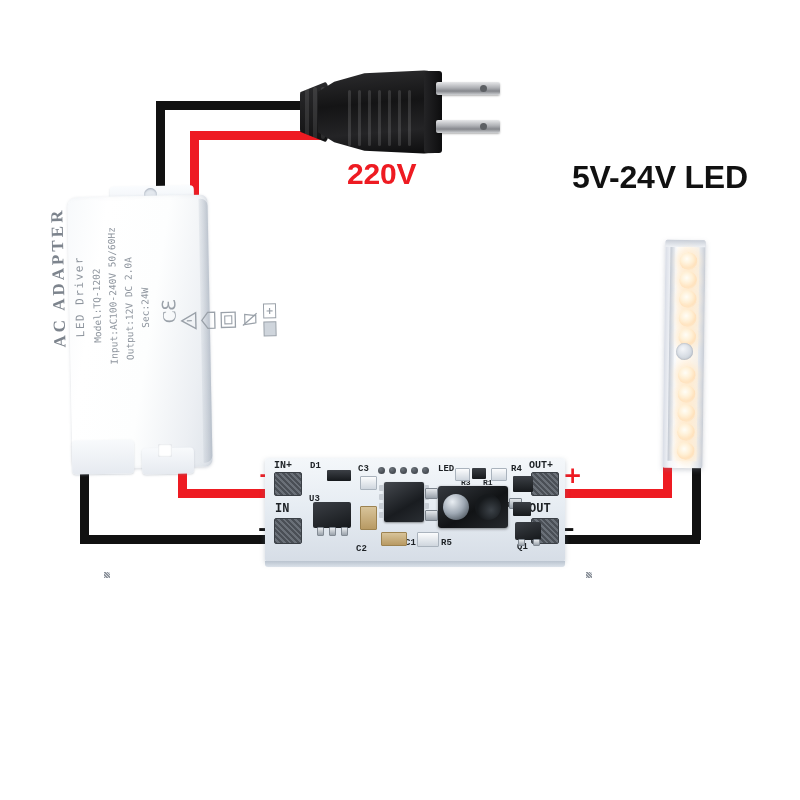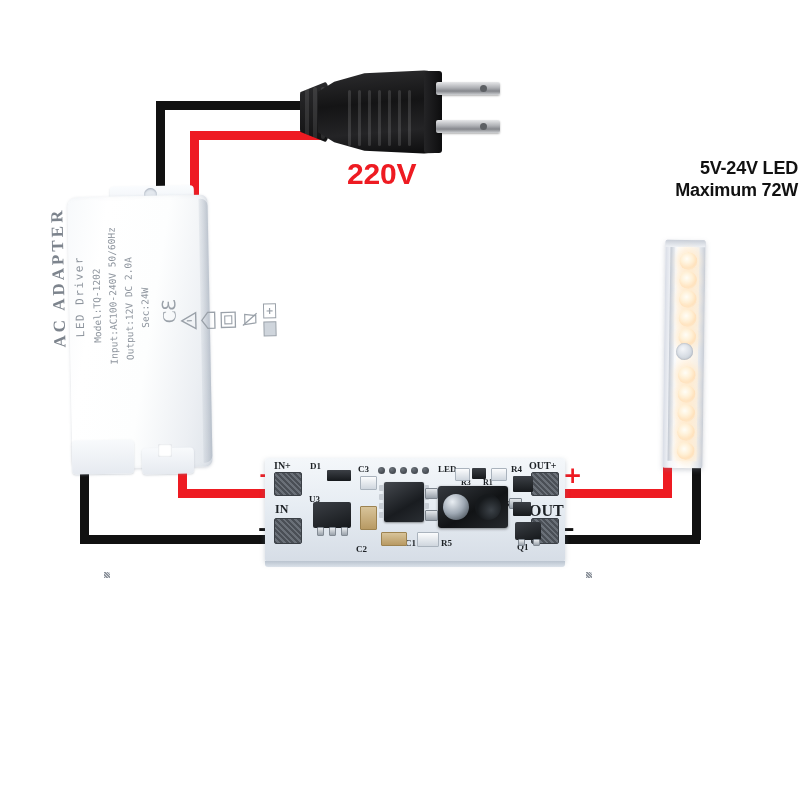--- a/index.html
+++ b/index.html
@@ -10,22 +10,22 @@
   
   .wire{position:absolute;background:#111;}
   .wire.red{background:#ee1b22;}
   .wire.h{height:9px;}
   .wire.v{width:9px;}
 
   
   .lbl{position:absolute;font-weight:bold;color:#111;letter-spacing:-0.2px;}
   .lbl.red{color:#ee1b22;}
   #label-220v{left:347px;top:157px;font-size:30px;}
-  #label-led-spec{left:572px;top:158px;font-size:18px;line-height:1.22;
-                  text-align:right;width:226px;}
+  #label-led-spec{left:572px;top:158px;font-size:32px;line-height:1.22;
+                  text-align:left;width:226px;}
   #label-transformer{left:200px;top:278px;font-size:24px;line-height:1.25;width:180px;}
 
   
   #adapter{position:absolute;left:58px;top:186px;width:165px;height:292px;}
   .ad-body{position:absolute;left:12px;top:10px;width:140px;height:272px;
     background:linear-gradient(100deg,#f7f9fb 0%,#ffffff 22%,#fdfefe 55%,#eceff3 84%,#dfe4ea 100%);
     border-radius:9px 7px 7px 9px;
     box-shadow:0 1px 3px rgba(120,130,145,.30), inset -4px 0 7px -4px rgba(150,160,175,.45);
     transform:rotate(-1.1deg);}
   .ad-body:after{content:"";position:absolute;right:0;top:4px;width:9px;height:264px;
@@ -79,21 +79,21 @@
 
   
   #pcb{position:absolute;left:265px;top:458px;width:300px;height:104px;
     background:linear-gradient(180deg,#f4f7fa 0%,#e7edf3 45%,#d6dde6 100%);
     border-radius:3px;box-shadow:0 2px 5px rgba(110,125,145,.35);}
   #pcb:after{content:"";position:absolute;left:0;right:0;bottom:-5px;height:6px;
     background:linear-gradient(180deg,#b9c3cf,#dbe2ea);border-radius:0 0 3px 3px;}
   .pad{position:absolute;background:
       repeating-linear-gradient(45deg,#4a4f56 0 2px,#6a7078 2px 4px);
     border:1px solid #3a3f45;border-radius:2px;}
-  .pcb-txt{position:absolute;font-family:Liberation Serif, serif;font-weight:bold;
+  .pcb-txt{position:absolute;font-family:Liberation Mono, monospace;font-weight:bold;
     color:#1d2125;white-space:nowrap;}
   .comp{position:absolute;border-radius:1px;}
   .c-blk{background:linear-gradient(180deg,#3c4046,#16191c);}
   .c-wht{background:linear-gradient(180deg,#fbfcfd,#cfd6de);border:1px solid #aab3bd;}
   .c-tan{background:linear-gradient(180deg,#d8c49a,#b89a63);border:1px solid #9d8350;}
   .c-sil{background:linear-gradient(180deg,#e9ecef,#9aa2ab);border:1px solid #838b94;}
   .ic{position:absolute;background:linear-gradient(150deg,#45494f,#191c20 60%,#2a2e33);
     border-radius:2px;box-shadow:0 1px 2px rgba(0,0,0,.4);}
   .ic-pin{position:absolute;width:5px;height:6px;background:#c8ced5;border-radius:1px;}
   .to252{position:absolute;background:linear-gradient(160deg,#3b3f45,#15181b);
@@ -175,21 +175,20 @@
       </div>
     <div class="blade b2">
         <div class="bhole"></div>
       </div>
   </div>
 
   <div class="lbl red" id="label-220v">220V</div>
 
   <div class="lbl" id="label-led-spec">
     <div>5V-24V LED</div>
-    <div>Maximum 72W</div>
   </div>
 
   <div id="adapter">
     <div class="ad-tab t1"></div>
     <div class="ad-hole"></div>
     <div class="ad-body"></div>
     <div class="ad-tab t2"></div>
     <div class="ad-tab t3"></div>
     <div class="ad-notch"></div>
 
@@ -237,21 +236,21 @@
   <div id="pcb">
 
     <div class="pad" style="left:9px;top:14px;width:26px;height:22px;"></div>
     <div class="pad" style="left:9px;top:60px;width:26px;height:24px;"></div>
     <div class="pad" style="left:266px;top:14px;width:26px;height:22px;"></div>
     <div class="pad" style="left:266px;top:60px;width:26px;height:24px;"></div>
 
     <div class="pcb-txt" style="left:9px;top:2px;font-size:10px;">IN+</div>
     <div class="pcb-txt" style="left:10px;top:44px;font-size:12px;">IN</div>
     <div class="pcb-txt" style="left:264px;top:2px;font-size:10px;">OUT+</div>
-    <div class="pcb-txt" style="left:264px;top:44px;font-size:16px;">OUT</div>
+    <div class="pcb-txt" style="left:264px;top:44px;font-size:12px;">OUT</div>
 
     <div class="pcb-txt" style="left:45px;top:3px;font-size:9px;">D1</div>
     <div class="pcb-txt" style="left:44px;top:36px;font-size:9px;">U3</div>
     <div class="pcb-txt" style="left:93px;top:6px;font-size:9px;">C3</div>
     <div class="pcb-txt" style="left:91px;top:86px;font-size:9px;">C2</div>
     <div class="pcb-txt" style="left:140px;top:80px;font-size:9px;">C1</div>
     <div class="pcb-txt" style="left:176px;top:80px;font-size:9px;">R5</div>
     <div class="pcb-txt" style="left:173px;top:6px;font-size:9px;">LED</div>
     <div class="pcb-txt" style="left:218px;top:20px;font-size:8px;">R1</div>
     <div class="pcb-txt" style="left:196px;top:20px;font-size:8px;">R3</div>

